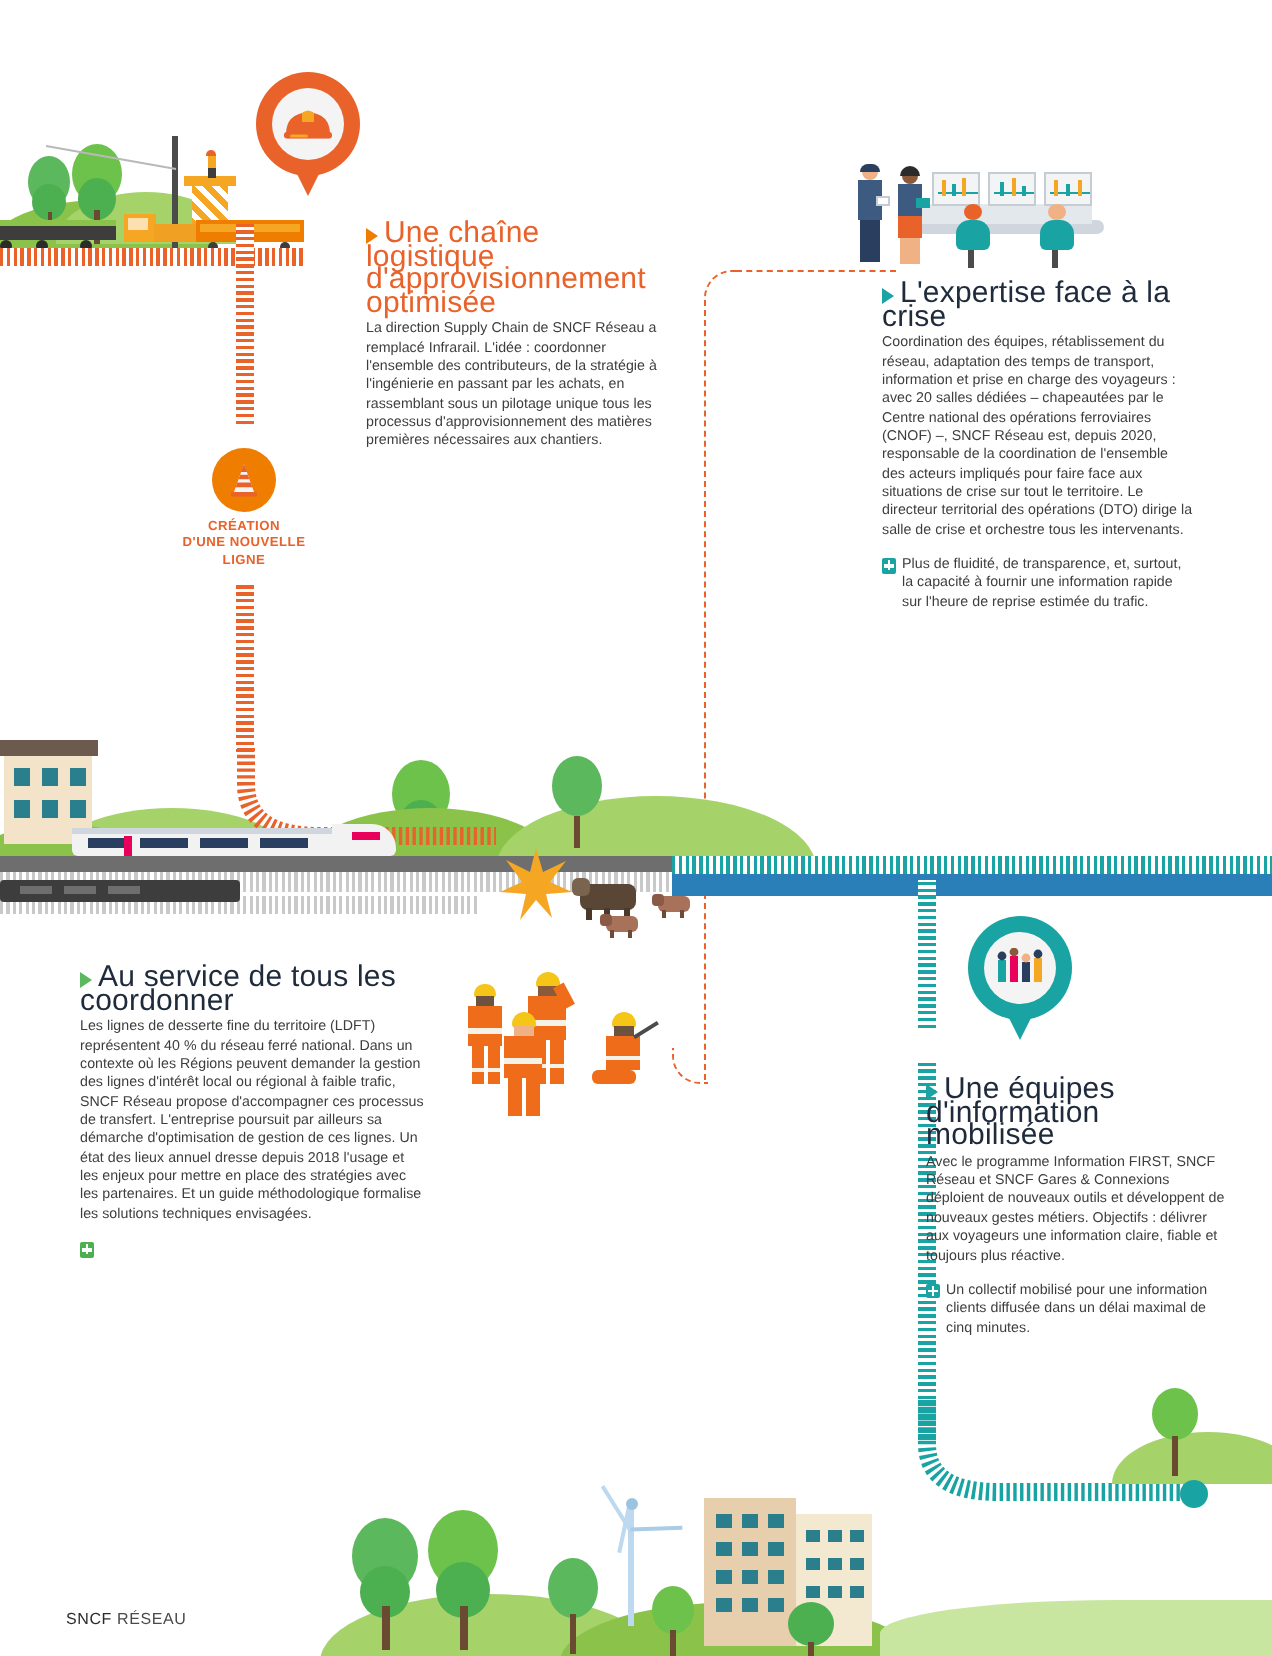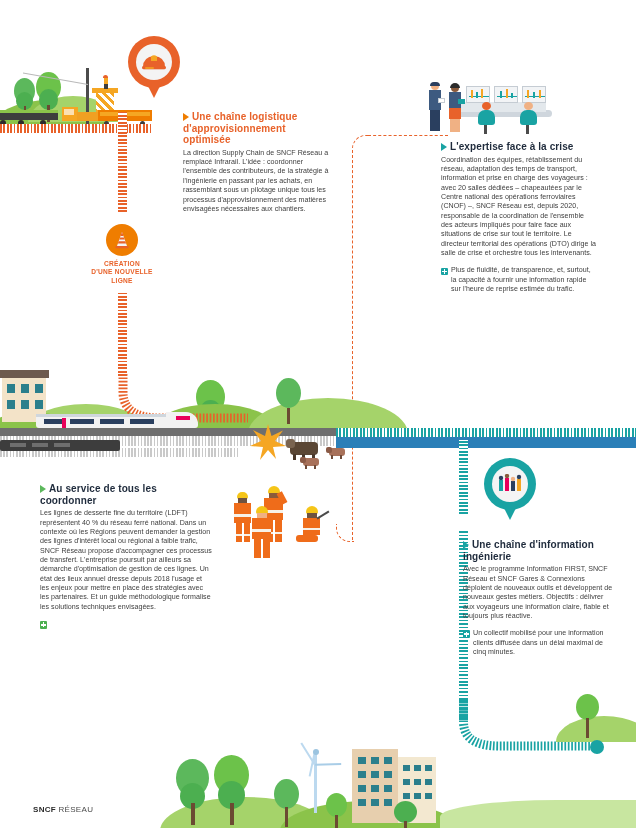--- a/index.html
+++ b/index.html
@@ -8,21 +8,21 @@
     background: #ffffff;
     font-family: "Liberation Sans", sans-serif;
     overflow: hidden;
   }
   #page { position: relative; width: 636px; height: 828px; background: #fff; }
 
   
   .abs { position: absolute; }
   .txtblock { position: absolute; }
   .head {
-    font-size: 10px; font-weight: bold; line-height: 11.6px;
+    font-size: 15px; font-weight: normal; line-height: 11.6px;
     letter-spacing: .1px; margin-bottom: 3px;
   }
   .head .tri {
     display: inline-block; width: 0; height: 0;
     border-top: 4px solid transparent; border-bottom: 4px solid transparent;
     margin-right: 3px; vertical-align: -1px;
   }
   .body {
     font-size: 7.1px; line-height: 9.35px; color: #3d3d3d;
     letter-spacing: .02px;
@@ -98,21 +98,21 @@
   }
   .gare-sign {
     position: absolute; background: #1d3a63; color: #fff;
     font-size: 10.5px; letter-spacing: 1.2px;
     display: flex; align-items: center; justify-content: center;
     font-family: "Liberation Sans", sans-serif;
   }
   .logo {
     position: absolute; font-size: 8px; color: #4a4a4a; letter-spacing: .3px;
   }
-  .logo b { color: #2b2b2b; font-weight: bold; }
+  .logo b { color: #2b2b2b; font-weight: normal; }
 </style>
 </head>
 <body>
 
 <div id="page">
 
   <div class="abs" style="left:0;top:60px;width:152px;height:82px;">
 
     <div class="hill" style="left:-10px;top:40px;width:120px;height:30px;background:#8bc34a;"></div>
     <div class="hill" style="left:28px;top:36px;width:90px;height:26px;background:#a5d36a;"></div>
@@ -198,21 +198,21 @@
     <div>CRÉATION</div>
     <div>D'UNE NOUVELLE</div>
     <div>LIGNE</div>
   </div>
   <div class="orail-v" style="left:118px;top:292px;width:9px;height:84px;"></div>
 
   <div class="txtblock orange" style="left:183px;top:111px;width:152px;">
     <div class="head">
       <span class="tri"></span><span>Une chaîne logistique d'approvisionnement optimisée</span>
     </div>
-    <div class="body">La direction Supply Chain de SNCF Réseau a remplacé Infrarail. L'idée : coordonner l'ensemble des contributeurs, de la stratégie à l'ingénierie en passant par les achats, en rassemblant sous un pilotage unique tous les processus d'approvisionnement des matières envisagées nécessaires aux chantiers.</div>
+    <div class="body">La direction Supply Chain de SNCF Réseau a remplacé Infrarail. L'idée : coordonner l'ensemble des contributeurs, de la stratégie à l'ingénierie en passant par les achats, en rassemblant sous un pilotage unique tous les processus d'approvisionnement des matières premières nécessaires aux chantiers.</div>
   </div>
 
   <div class="dot-h" style="left:368px;top:135px;width:80px;"></div>
   <div class="abs" style="left:352px;top:135px;width:18px;height:18px;border-left:1.2px dashed #e8622a;border-top:1.2px dashed #e8622a;border-top-left-radius:14px;"></div>
   <div class="dot-v" style="left:352px;top:150px;height:390px;"></div>
   <div class="abs" style="left:336px;top:524px;width:18px;height:18px;border-left:1.2px dashed #e8622a;border-bottom:1.2px dashed #e8622a;border-bottom-left-radius:14px;"></div>
 
   <div class="abs" style="left:418px;top:78px;width:138px;height:56px;">
 
     <div class="abs" style="left:34px;top:32px;width:100px;height:7px;border-radius:4px;background:#cfd6dd;"></div>
@@ -429,21 +429,21 @@
           <rect x="20" y="5" width="4" height="12" fill="#f5a623"></rect>
           <circle cx="22" cy="3" r="2.2" fill="#2a3f5f"></circle>
         </svg>
       </div>
     </div>
     <div class="pin-tail" style="left:18px;top:46px;border-top:16px solid #19a3a3;"></div>
   </div>
 
   <div class="txtblock teal" style="left:463px;top:539px;width:150px;">
     <div class="head">
-      <span class="tri"></span><span>Une chaîne d'information ingénierie</span>
+      <span class="tri"></span><span>Une équipes d'information mobilisée</span>
     </div>
     <div class="body">Avec le programme Information FIRST, SNCF Réseau et SNCF Gares &amp; Connexions déploient de nouveaux outils et développent de nouveaux gestes métiers. Objectifs : délivrer aux voyageurs une information claire, fiable et toujours plus réactive.</div>
     <div class="callout body">
       <span class="plus"></span>
       <span>Un collectif mobilisé pour une information clients diffusée dans un délai maximal de cinq minutes.</span>
     </div>
   </div>
 
   <div class="abs" style="left:170px;top:735px;width:280px;height:93px;">
     <div class="hill" style="left:-10px;top:62px;width:170px;height:34px;background:#a5d36a;"></div>

